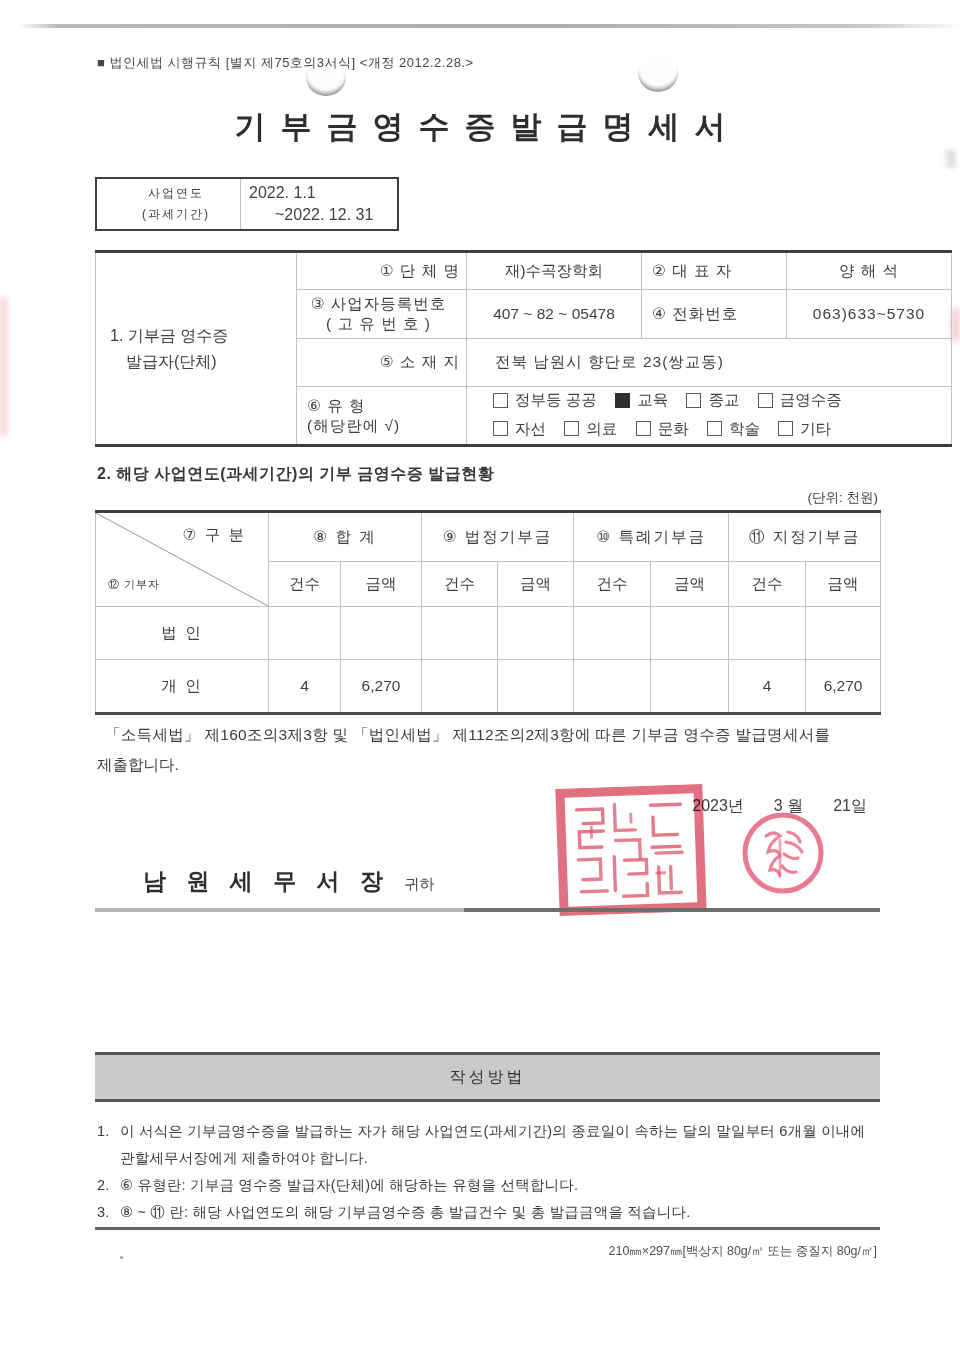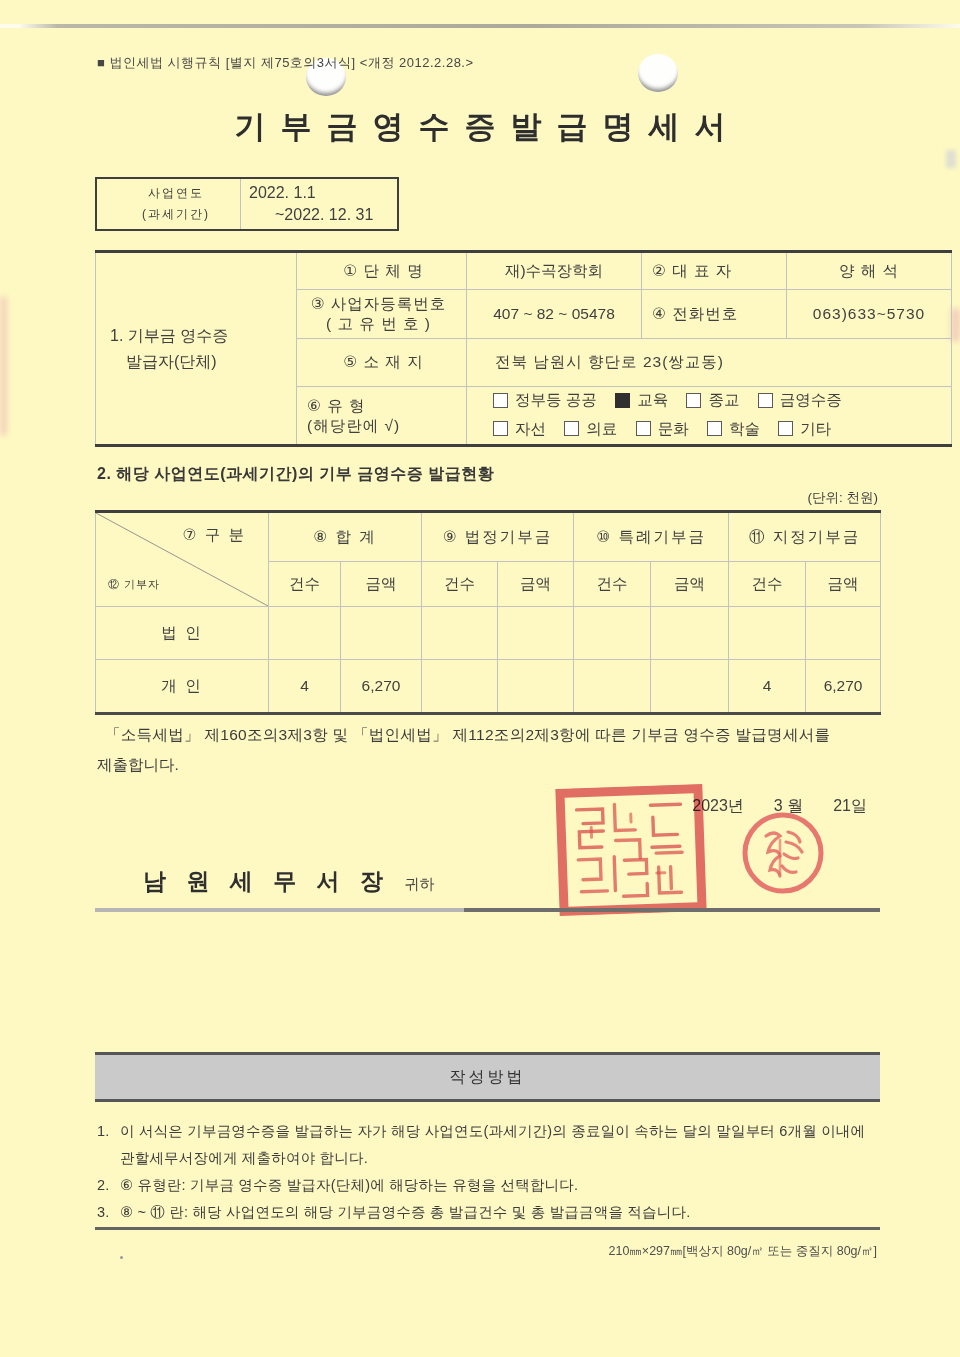--- a/index.html
+++ b/index.html
@@ -1,18 +1,18 @@
 <!DOCTYPE html>
 <html><head>
 <meta charset="utf-8">
 <style>
   html,body{margin:0;padding:0;background:#e8e8e6;}
   .page{
     position:relative;width:960px;height:1357px;margin:0 auto;
-    background:#fef9c3;overflow:hidden;
+    background:#ffffff;overflow:hidden;
     font-family:"Liberation Sans","DejaVu Sans",sans-serif;
     color:#3f3f3f;
   }
   
   .scan-top{position:absolute;left:0;top:24px;width:100%;height:4px;
     background:linear-gradient(to right,#fdfdfb 0 2%,#a2a2a0 6%,#8f8f8d 55%,#b5b5b3 90%,#fdfdfb 100%);
     opacity:.75;}
   .smudge-left{position:absolute;left:0;top:296px;width:7px;height:140px;background:#e9a9b4;filter:blur(3px);opacity:.5;border-radius:4px;}
   .smudge-right{position:absolute;right:0;top:308px;width:9px;height:34px;background:#e9a9b4;filter:blur(3px);opacity:.55;border-radius:4px;}
   .smudge-right2{position:absolute;right:4px;top:150px;width:10px;height:18px;background:#d8d8d4;filter:blur(2px);opacity:.8;}
@@ -40,21 +40,21 @@
   td,th{border:1px solid #c2c2c2;font-weight:normal;overflow:hidden;}
 
   
   .t1{position:absolute;left:95px;top:250px;width:785px;
       border-top:3px solid #3f3f3f;border-bottom:3px solid #3f3f3f;
       border-left:1px solid #c2c2c2;border-right:1px solid #c2c2c2;
       font-size:15.5px;}
   .t1 td{padding:0 6px;}
   .t1 .stub{width:180px;text-align:left;font-size:16px;line-height:26px;padding-left:14px;}
   .t1 .stub .l2{display:block;padding-left:16px;}
-  .t1 .flab{width:153px;text-align:center;padding-left:10px;letter-spacing:1px;}
+  .t1 .flab{width:153px;text-align:right;padding-left:10px;letter-spacing:1px;}
   .t1 .fval{width:162px;text-align:center;}
   .t1 .flab2{width:128px;text-align:left;padding-left:10px;letter-spacing:1px;}
   .t1 .fval2{width:152px;text-align:center;letter-spacing:1px;}
   .t1 .r1{height:38px;}
   .t1 .r2{height:49px;}
   .t1 .r3{height:48px;}
   .t1 .r4{height:56px;}
   .t1 .two-line{text-align:center;line-height:20px;padding-left:0;}
   .t1 .addr{ text-align:left;padding-left:28px;letter-spacing:1px;}
   .t1 .types{text-align:left;padding-left:26px;line-height:26px;}

